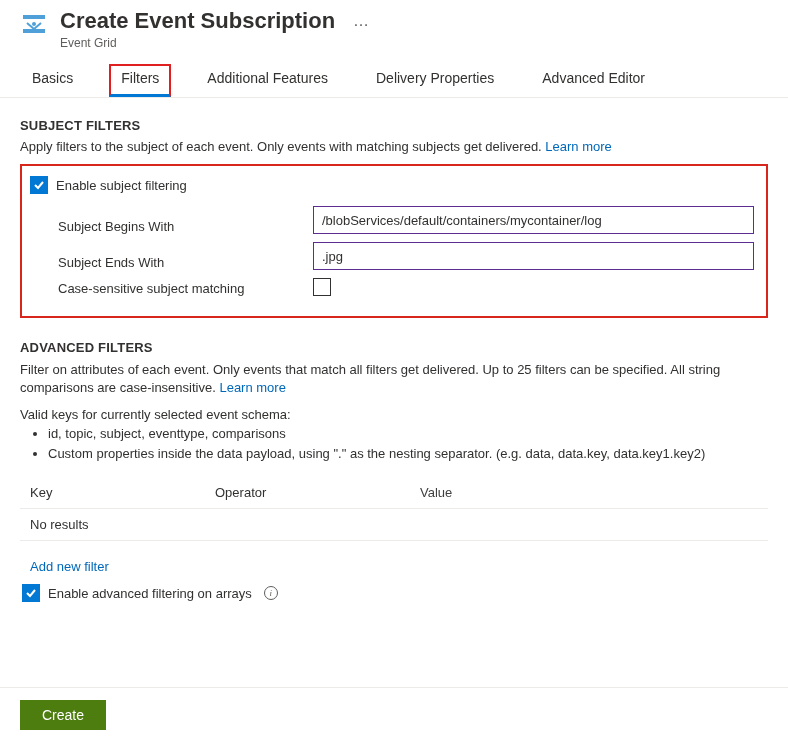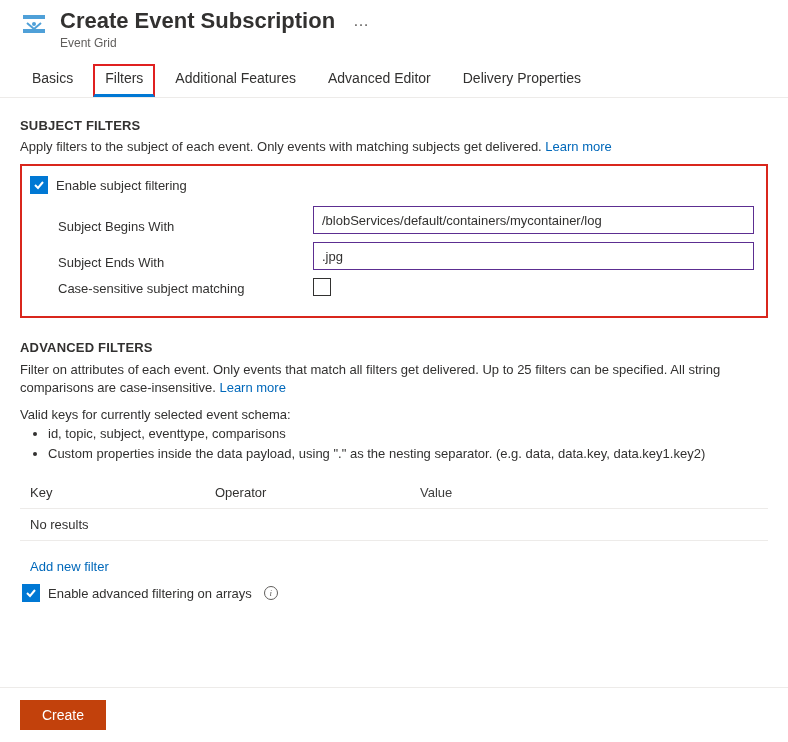--- a/index.html
+++ b/index.html
@@ -45,21 +45,21 @@
     }
     .header-dots {
       font-size: 16px;
       color: #605e5c;
       margin-left: 8px;
       cursor: pointer;
       letter-spacing: 1px;
     }
     .tabs {
       display: flex;
-      gap: 0;
+      gap: 16px;
       padding: 14px 28px 0 20px;
       border-bottom: 1px solid #edebe9;
     }
     .tab {
       padding: 6px 12px 8px 12px;
       font-size: 14px;
       color: #323130;
       cursor: pointer;
       border-bottom: 3px solid transparent;
       margin-right: 8px;
@@ -213,21 +213,21 @@
     }
     .footer {
       position: absolute;
       bottom: 0;
       left: 0;
       right: 0;
       border-top: 1px solid #edebe9;
       padding: 12px 20px;
     }
     .create-btn {
-      background: #c2410c;
+      background: #4d7c0f;
       color: #fff;
       border: none;
       padding: 7px 22px;
       font-size: 14px;
       font-family: inherit;
       cursor: pointer;
     }
   </style>
 </head>
 <body>
@@ -247,22 +247,22 @@
       <span class="header-dots">…</span>
     </div>
     <div class="page-subtitle">Event Grid</div>
   </div>
 </div>
 
 <div class="tabs">
   <div class="tab">Basics</div>
   <div class="tab active highlight">Filters</div>
   <div class="tab">Additional Features</div>
+  <div class="tab">Delivery Properties</div>
   <div class="tab">Advanced Editor</div>
-  <div class="tab">Delivery Properties</div>
 </div>
 
 <div class="content">
 
   <div class="section-title">SUBJECT FILTERS</div>
   <div class="section-desc">
     <span>Apply filters to the subject of each event. Only events with matching subjects get delivered. </span><a class="link">Learn more</a>
   </div>
 
   <div class="subject-box">

